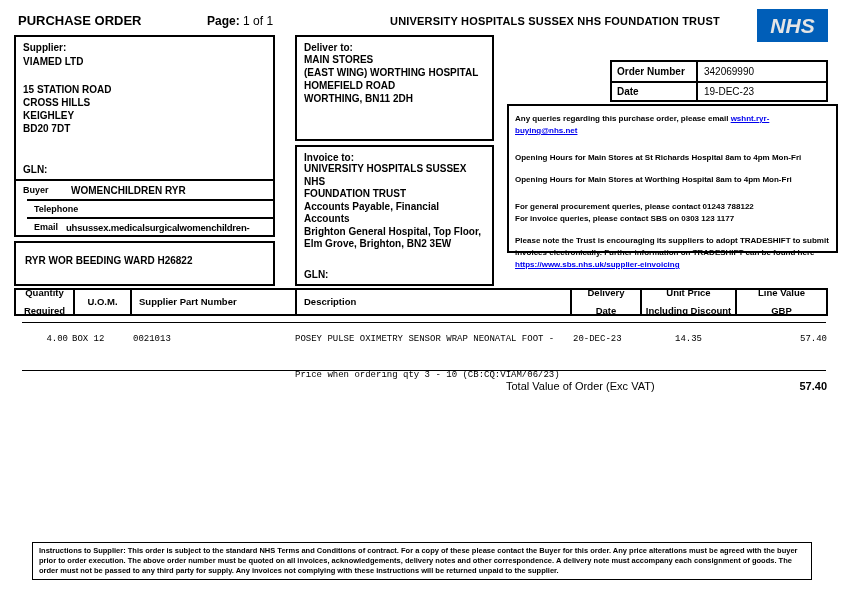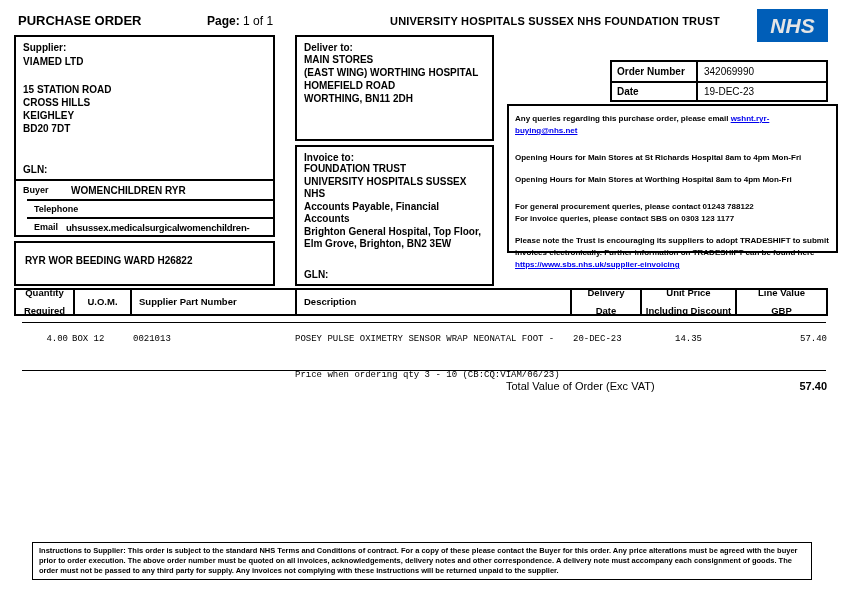--- a/index.html
+++ b/index.html
@@ -122,22 +122,22 @@
   <div class="box deliver-box">
     <div>Deliver to:</div>
     <div class="addr-line">MAIN STORES</div>
     <div class="addr-line">(EAST WING) WORTHING HOSPITAL</div>
     <div class="addr-line">HOMEFIELD ROAD</div>
     <div class="addr-line">WORTHING, BN11 2DH</div>
   </div>
 
   <div class="box invoice-box">
     <div>Invoice to:</div>
+    <div class="addr-line">UNIVERSITY HOSPITALS SUSSEX NHS</div>
     <div class="addr-line">FOUNDATION TRUST</div>
-    <div class="addr-line">UNIVERSITY HOSPITALS SUSSEX NHS</div>
     <div class="addr-line">Accounts Payable, Financial Accounts</div>
     <div class="addr-line">Brighton General Hospital, Top Floor,</div>
     <div class="addr-line">Elm Grove, Brighton, BN2 3EW</div>
     <div class="gln">GLN:</div>
   </div>
 
   <div class="abs order-table">
     <div class="order-row">
       <div class="order-label">Order Number</div>
       <div class="order-value">342069990</div>

